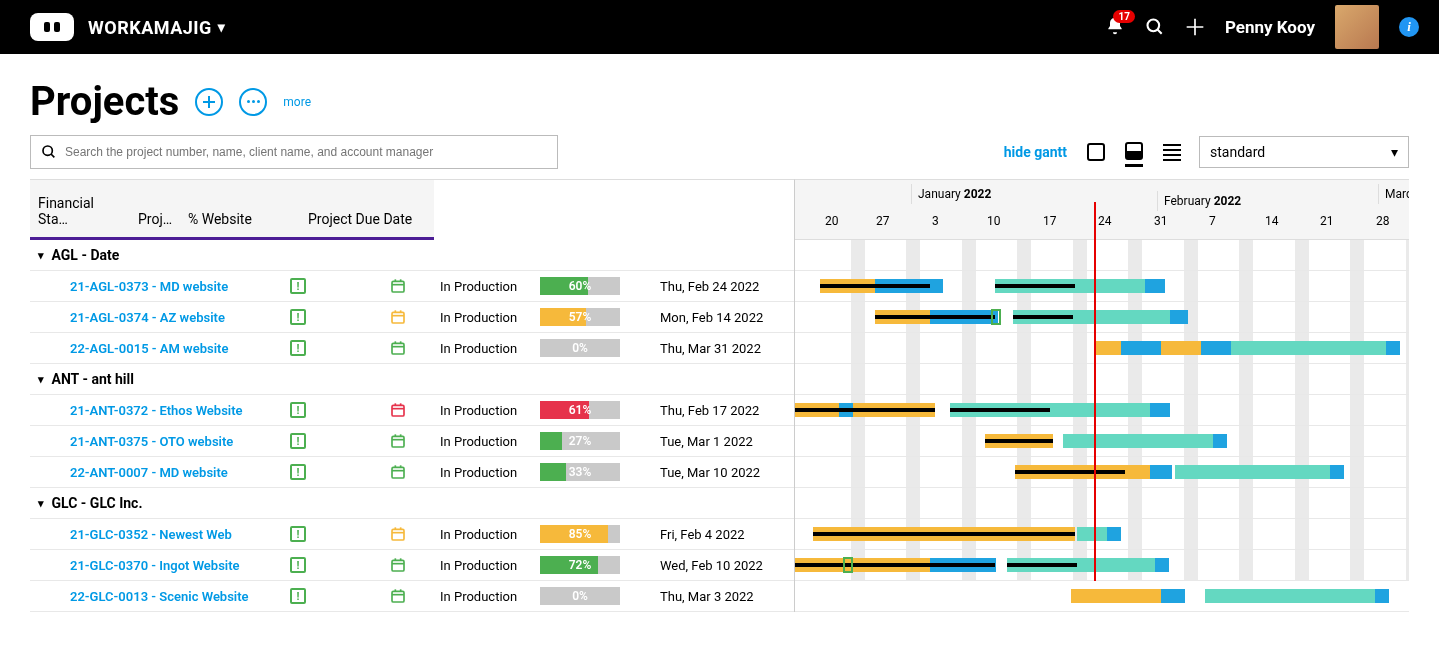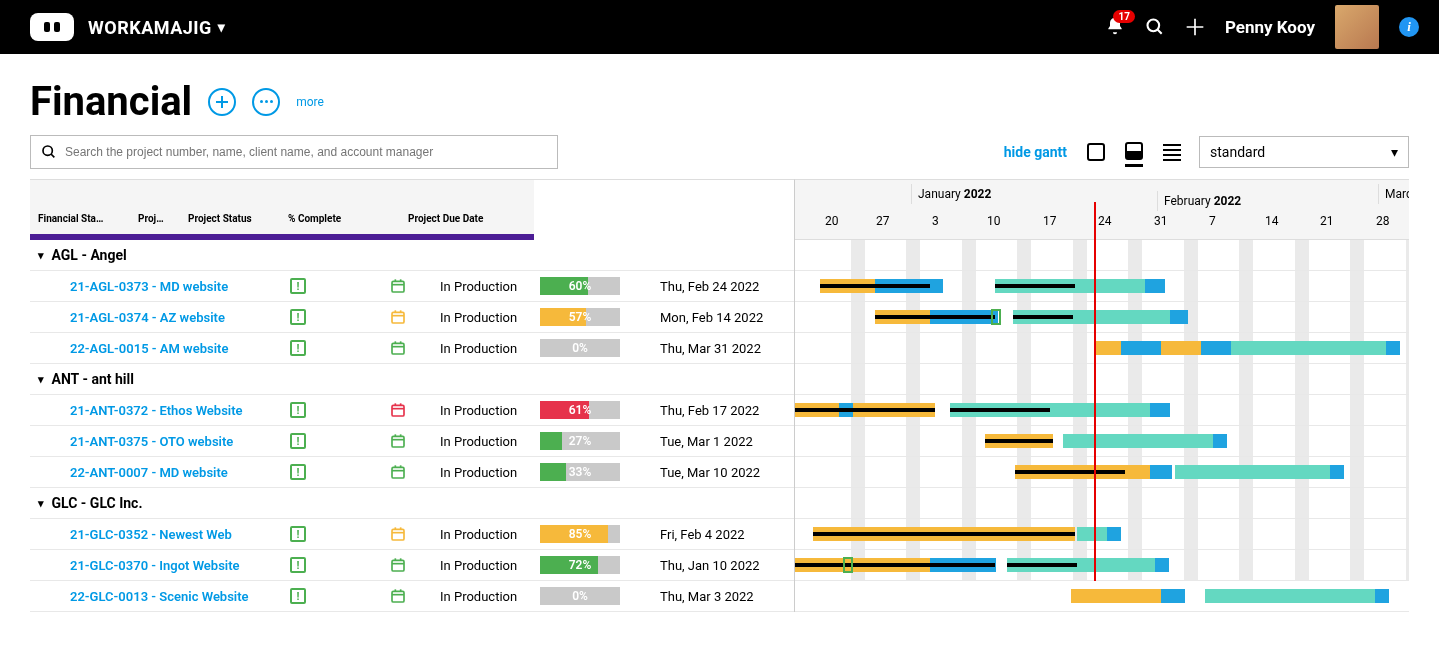--- a/index.html
+++ b/index.html
@@ -41,21 +41,21 @@
 .view-icon.lines { border:none; display:flex; flex-direction:column; gap:3px; justify-content:center; }
 .view-icon.lines span { height:2px; background:#000; }
 .underline { border-bottom: 3px solid #000; padding-bottom: 4px; margin-bottom: -4px; }
 .preset-select { width: 210px; height: 32px; border: 1px solid #bbb; padding: 0 10px; display: flex; align-items: center; justify-content: space-between; font-size: 14px; cursor: pointer; }
 
 
 .grid-wrap { display: flex; padding: 0 30px; }
 .left-pane { width: 764px; border-top: 1px solid #ddd; }
 .right-pane { flex: 1; border-top: 1px solid #ddd; border-left: 1px solid #ccc; position: relative; overflow: hidden; }
 
-.col-head { height: 60px; display: flex; align-items: flex-end; padding: 0 8px 10px; font-weight: 700; font-size: 10px; background: #f5f5f5; border-bottom: 6px solid #4c1d95; }
+.col-head { height: 60px; display: flex; align-items: flex-end; padding: 0 8px 10px; font-weight: 400; font-size: 14px; background: #f5f5f5; border-bottom: 3px solid #4c1d95; }
 .c-name { width: 252px; }
 .c-fin  { width: 100px; }
 .c-sch  { width: 50px; }
 .c-stat { width: 100px; }
 .c-pct  { width: 120px; }
 .c-due  { width: 134px; }
 
 .group-row, .data-row { display: flex; align-items: center; height: 31px; border-bottom: 1px solid #e8e8e8; }
 .group-row { font-weight: 700; font-size: 14px; padding-left: 8px; gap: 8px; }
 .group-row .chev-down { font-size: 11px; }
@@ -119,21 +119,21 @@
     <svg class="tb-icon" viewBox="0 0 24 24" fill="#fff">
         <path d="M11 2h2v9h9v2h-9v9h-2v-9H2v-2h9z"></path>
       </svg>
     <span class="username">Penny Kooy</span>
     <div class="avatar"></div>
     <div class="info-dot">i</div>
   </div>
 </div>
 
 <div class="pagehead">
-  <h1 class="pagetitle">Financial</h1>
+  <h1 class="pagetitle">Projects</h1>
   <div class="circ-btn">
     <svg width="12" height="12" viewBox="0 0 12 12">
         <path d="M5 0h2v5h5v2H7v5H5V7H0V5h5z" fill="#0099e5"></path>
       </svg>
   </div>
   <div class="circ-btn">
     <div class="dots">
         <span></span>
         <span></span>
         <span></span>
@@ -168,28 +168,27 @@
     <span>standard</span>
     <span>▾</span>
   </div>
 </div>
 
 <div class="grid-wrap">
   <div class="left-pane">
     <div style="display:flex">
       <div class="col-head c-fin">Financial Sta…</div>
       <div class="col-head c-sch">Proj…</div>
-      <div class="col-head c-stat">Project Status</div>
-      <div class="col-head c-pct">% Complete</div>
+      <div class="col-head c-pct">% Website</div>
       <div class="col-head c-due">Project Due Date</div>
     </div>
     <div id="left-rows">
         <div class="group-row">
           <span class="chev-down">▾</span>
-          <span>AGL - Angel</span>
+          <span>AGL - Date</span>
         </div>
         <div class="data-row">
           <div class="cell name">
             <a href="#">21-AGL-0373 - MD website</a>
           </div>
           <div class="cell fin">
             <div class="excl-icon">!</div>
           </div>
           <div class="cell sch">
             <svg class="cal-icon" viewBox="0 0 24 24" fill="none" stroke="#4caf50" stroke-width="2.5">
@@ -375,21 +374,21 @@
               <line x1="16" y1="2" x2="16" y2="6"></line>
             </svg>
           </div>
           <div class="cell stat">In Production</div>
           <div class="cell pct">
             <div class="pct-bar">
               <div class="pct-fill" style="width:72%;background:#4caf50"></div>
               <span class="pct-label">72%</span>
             </div>
           </div>
-          <div class="cell due">Thu, Jan 10 2022</div>
+          <div class="cell due">Wed, Feb 10 2022</div>
         </div>
         <div class="data-row">
           <div class="cell name">
             <a href="#">22-GLC-0013 - Scenic Website</a>
           </div>
           <div class="cell fin">
             <div class="excl-icon">!</div>
           </div>
           <div class="cell sch">
             <svg class="cal-icon" viewBox="0 0 24 24" fill="none" stroke="#4caf50" stroke-width="2.5">

